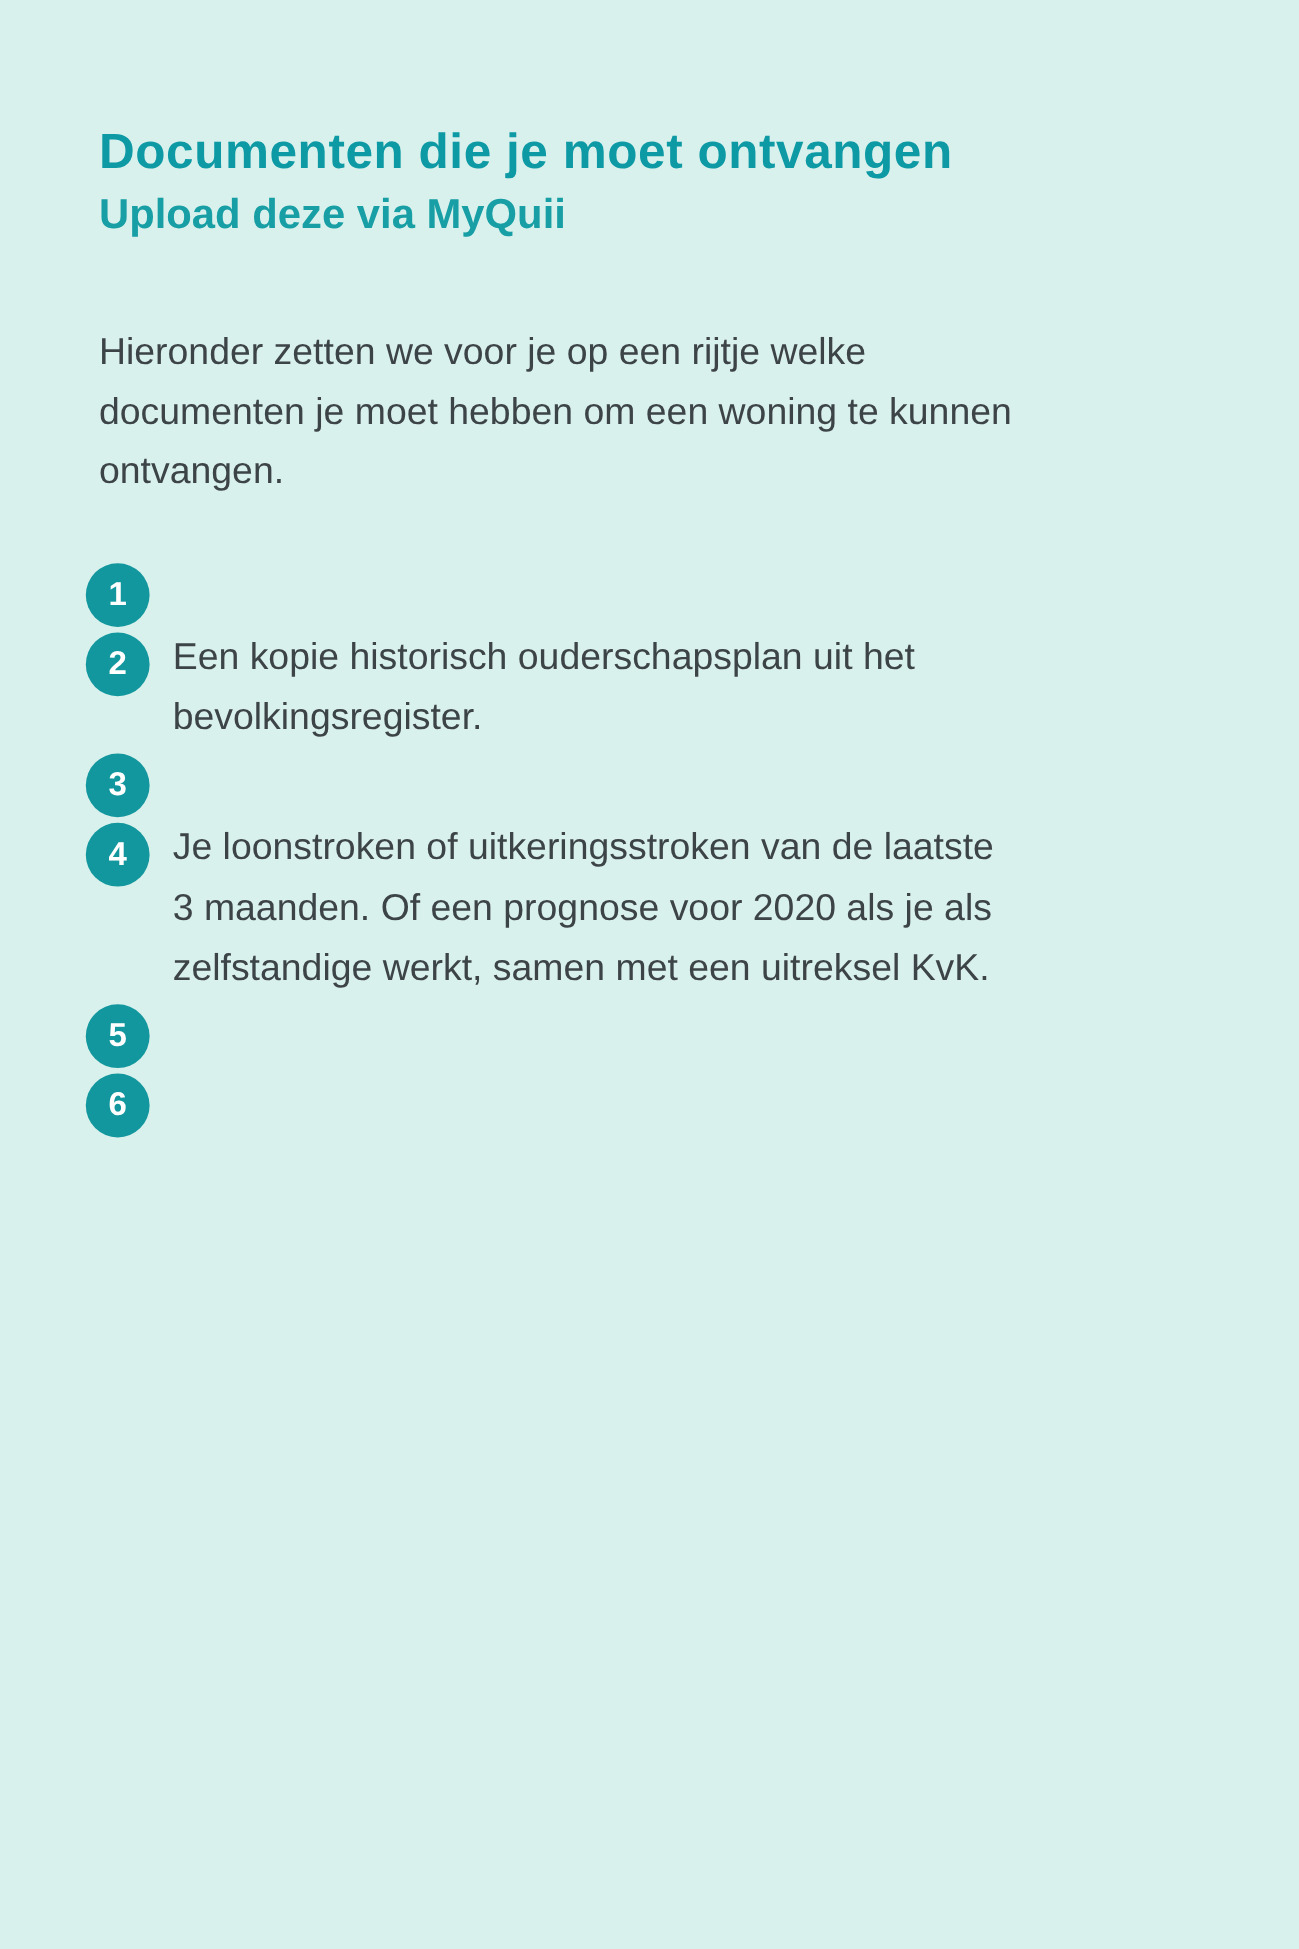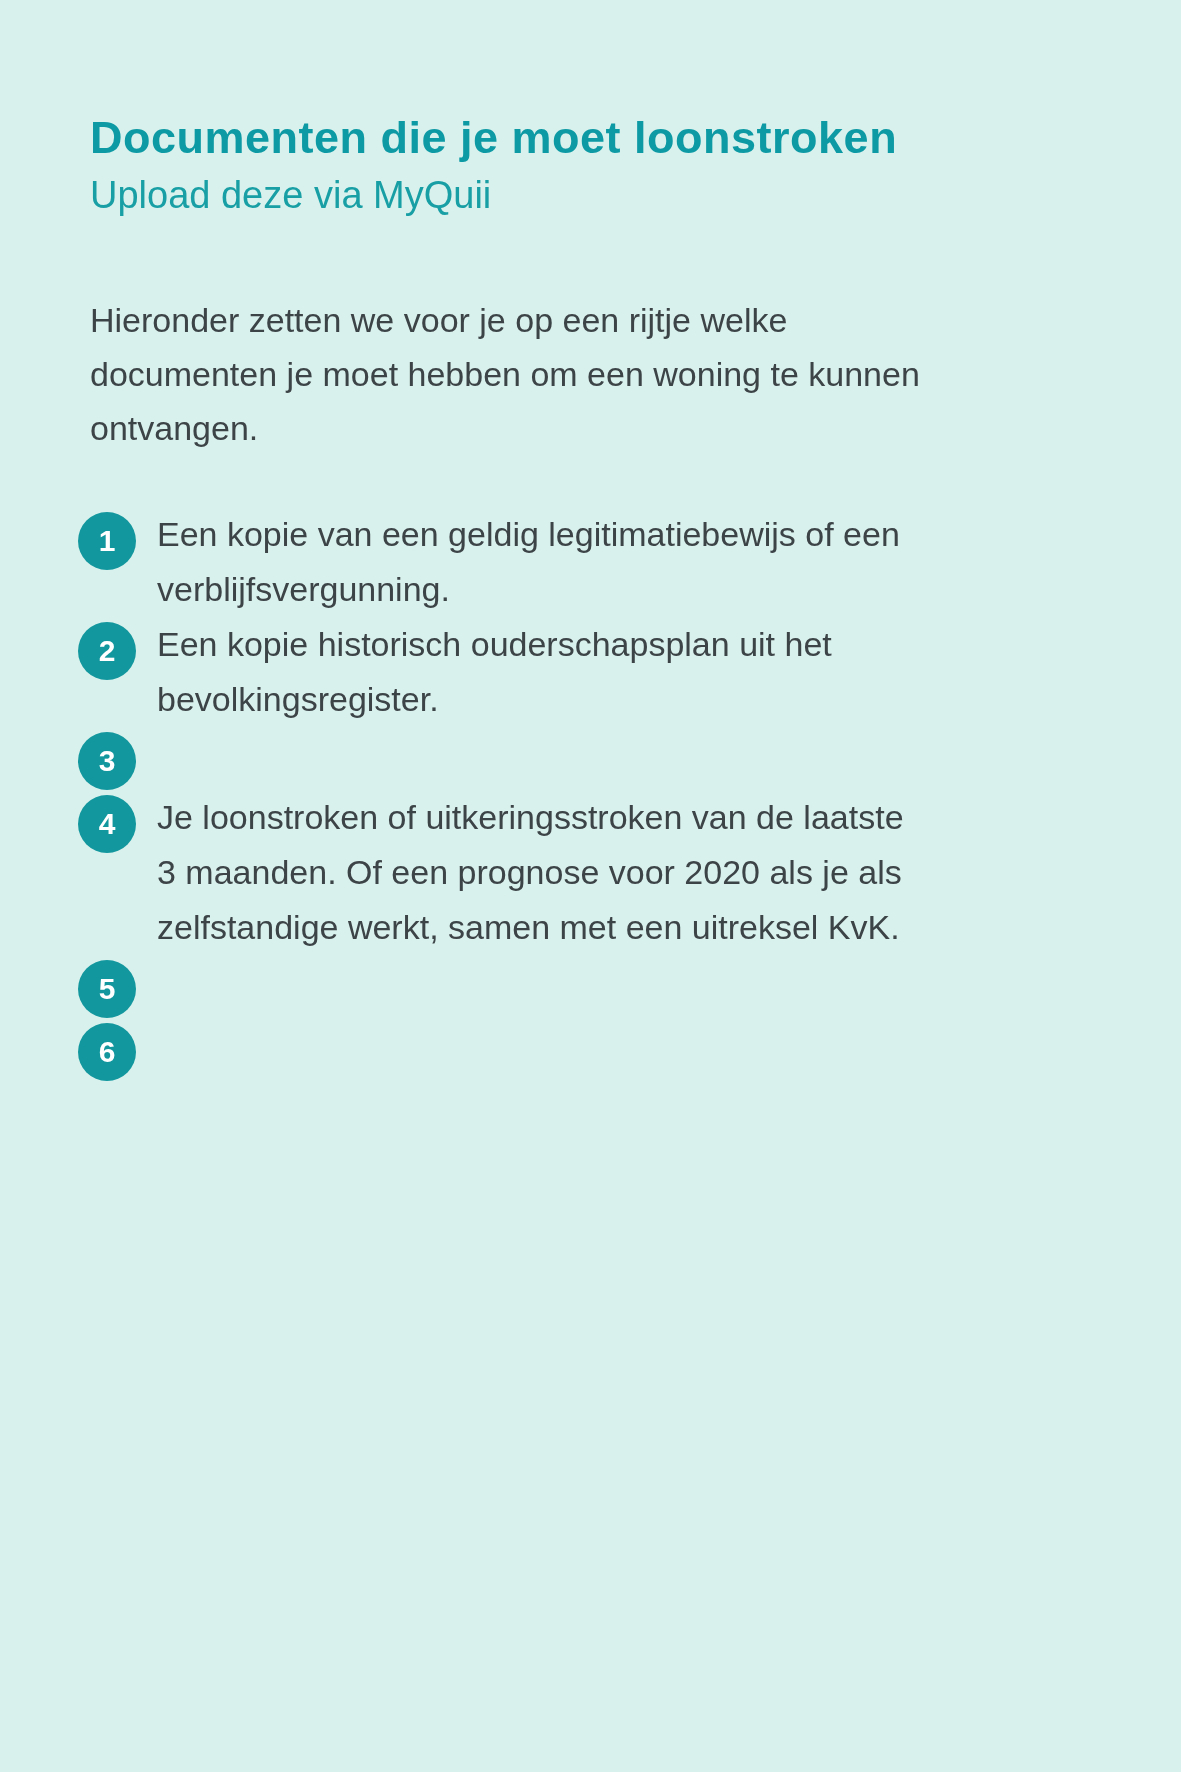--- a/index.html
+++ b/index.html
@@ -26,21 +26,21 @@
     font-size: 45px;
     line-height: 1.15;
     font-weight: bold;
     letter-spacing: 0.5px;
     color: #0e9aa5;
   }
   .page-subtitle {
     margin: 10px 0 0 0;
     font-size: 38px;
     line-height: 1.15;
-    font-weight: normal;
+    font-weight: bold;
     color: #189fa5;
   }
   .intro {
     margin: 76px 0 0 0;
     font-size: 34px;
     line-height: 54px;
     color: #3d4448;
     white-space: pre-line;
   }
   .doc-list {
@@ -73,34 +73,32 @@
     line-height: 55px;
     color: #3d4448;
     white-space: pre-line;
   }
 </style>
 </head>
 <body>
 
 <div class="page">
 
-  <h1 class="page-title">Documenten die je moet loonstroken</h1>
+  <h1 class="page-title">Documenten die je moet ontvangen</h1>
 
   <h2 class="page-subtitle">Upload deze via MyQuii</h2>
 
   <p class="intro">Hieronder zetten we voor je op een rijtje welke
 documenten je moet hebben om een woning te kunnen
 ontvangen.</p>
 
   <div class="doc-list">
 
     <div class="doc-item">
       <div class="badge">1</div>
-      <div class="item-text">Een kopie van een geldig legitimatiebewijs of een
-verblijfsvergunning.</div>
     </div>
 
     <div class="doc-item">
       <div class="badge">2</div>
       <div class="item-text">Een kopie historisch ouderschapsplan uit het
 bevolkingsregister.</div>
     </div>
 
     <div class="doc-item">
       <div class="badge">3</div>

